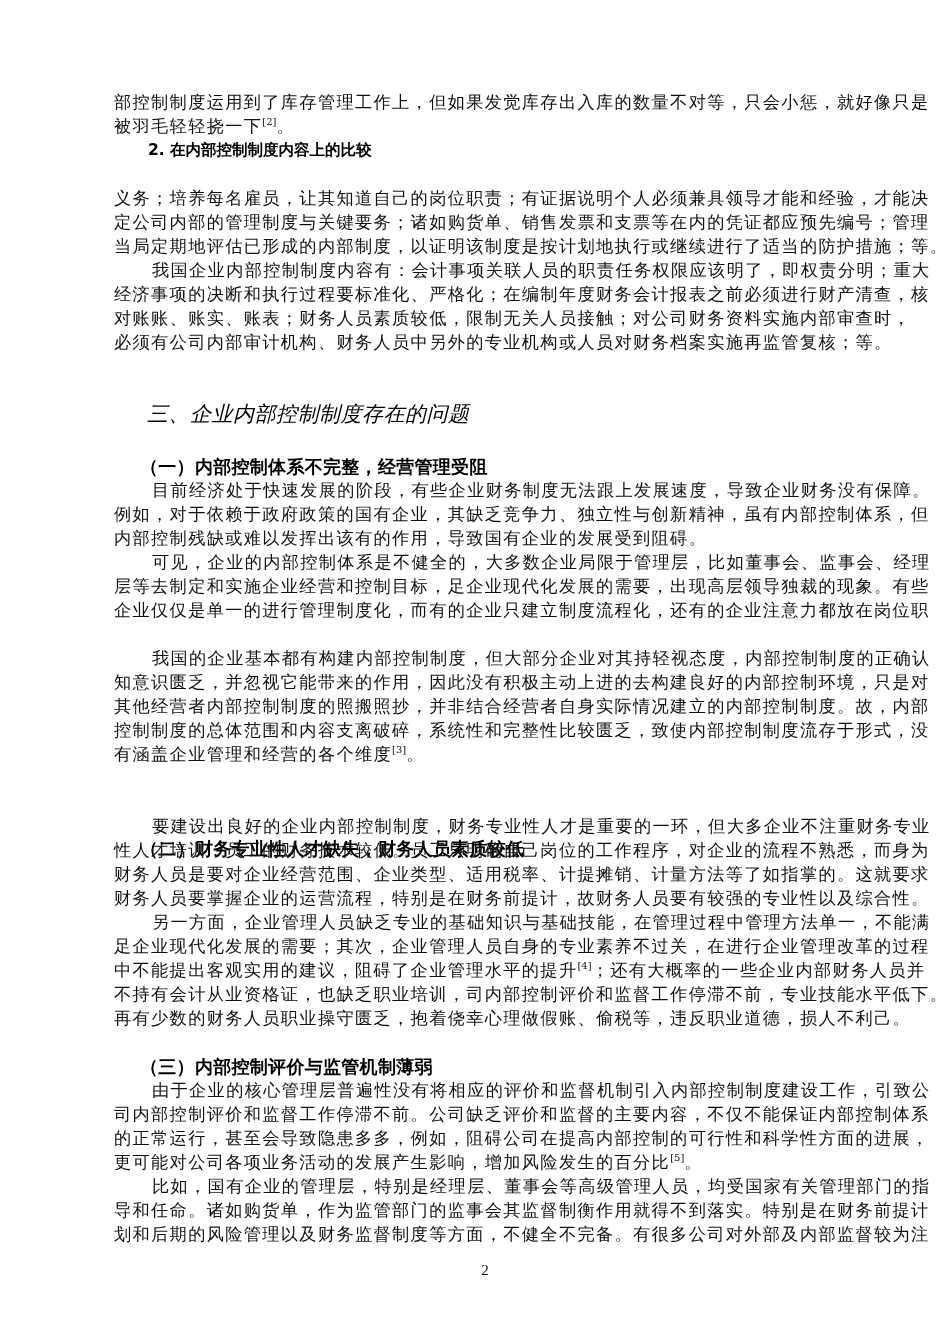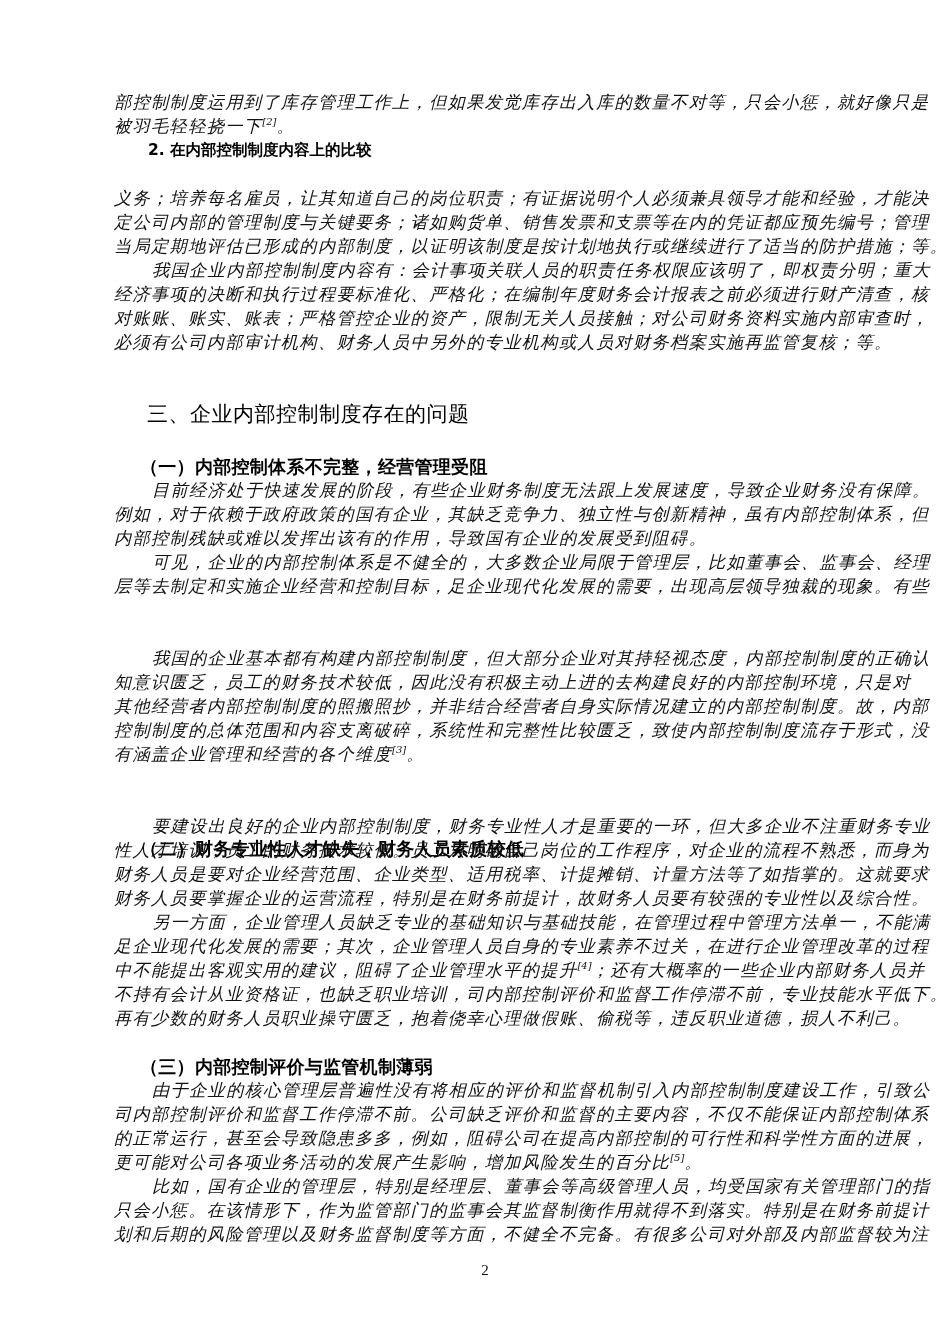--- a/index.html
+++ b/index.html
@@ -1,25 +1,25 @@
 <!DOCTYPE html>
 <html><head>
   <meta charset="utf-8">
   <style>
     html, body { margin: 0; padding: 0; background: #ffffff; }
     body { width: 950px; height: 1344px; position: relative; overflow: hidden;
            font-family: "DejaVu Serif", "Liberation Serif", serif; color: #111; }
     .page { position: absolute; left: 0; top: 0; width: 950px; height: 1344px; background: #fff; }
     .line { position: absolute; left: 114px; width: 744px; height: 24px; line-height: 24px;
             font-size: 17.2px; white-space: nowrap; letter-spacing: 1.35px; overflow: visible;
-            text-align: justify; text-align-last: justify; font-style: italic; }
+            text-align: justify; text-align-last: justify; }
     .line.last { text-align-last: left; }
     .line.indent { left: 152px; width: 706px; }
     .h1 { position: absolute; left: 147px; font-family: "DejaVu Sans", "Liberation Sans", sans-serif;
-          font-size: 21px; line-height: 28px; letter-spacing: 0.5px; color: #000; white-space: nowrap; }
+          font-size: 21px; line-height: 28px; letter-spacing: 0.5px; color: #000; white-space: nowrap; font-style: italic; }
     .h2 { position: absolute; left: 140px; font-family: "DejaVu Sans", "Liberation Sans", sans-serif;
           font-size: 18px; line-height: 26px; font-weight: bold; letter-spacing: 0.3px; color: #000; white-space: nowrap; }
     .h3 { position: absolute; left: 148px; font-family: "DejaVu Sans", "Liberation Sans", sans-serif;
           font-size: 15.5px; line-height: 24px; font-weight: bold; color: #000; white-space: nowrap; }
     sup.ref { font-size: 10px; vertical-align: top; position: relative; top: -4px; letter-spacing: 0; }
     .pagenum { position: absolute; left: 475px; top: 1260px; width: 20px; text-align: center;
                font-family: "Liberation Serif", serif; font-size: 15px; line-height: 20px; }
   </style>
 </head>
 <body>
@@ -30,35 +30,36 @@
   <div class="line last" style="top:114px"><span>被羽毛轻轻挠一下</span><sup class="ref">[2]</sup><span>。</span></div>
 
   <div class="h3" style="top:138px">2. 在内部控制制度内容上的比较</div>
 
   <div class="line" style="top:186px">义务；培养每名雇员，让其知道自己的岗位职责；有证据说明个人必须兼具领导才能和经验，才能决</div>
   <div class="line" style="top:210px">定公司内部的管理制度与关键要务；诸如购货单、销售发票和支票等在内的凭证都应预先编号；管理</div>
   <div class="line" style="top:234px">当局定期地评估已形成的内部制度，以证明该制度是按计划地执行或继续进行了适当的防护措施；等。</div>
 
   <div class="line indent" style="top:258px">我国企业内部控制制度内容有：会计事项关联人员的职责任务权限应该明了，即权责分明；重大</div>
   <div class="line" style="top:282px">经济事项的决断和执行过程要标准化、严格化；在编制年度财务会计报表之前必须进行财产清查，核</div>
-  <div class="line" style="top:306px">对账账、账实、账表；严格管控企业的资产，限制无关人员接触；对公司财务资料实施内部审查时，</div>
+  <div class="line" style="top:306px">对账账、账实、账表；财务人员素质较低，限制无关人员接触；对公司财务资料实施内部审查时，</div>
   <div class="line last" style="top:330px">必须有公司内部审计机构、财务人员中另外的专业机构或人员对财务档案实施再监管复核；等。</div>
 
   <div class="h1" style="top:400px">三、企业内部控制制度存在的问题</div>
 
   <div class="h2" style="top:454px">（一）内部控制体系不完整，经营管理受阻</div>
   <div class="line indent" style="top:478px">目前经济处于快速发展的阶段，有些企业财务制度无法跟上发展速度，导致企业财务没有保障。</div>
   <div class="line" style="top:502px">例如，对于依赖于政府政策的国有企业，其缺乏竞争力、独立性与创新精神，虽有内部控制体系，但</div>
   <div class="line last" style="top:526px">内部控制残缺或难以发挥出该有的作用，导致国有企业的发展受到阻碍。</div>
 
   <div class="line indent" style="top:550px">可见，企业的内部控制体系是不健全的，大多数企业局限于管理层，比如董事会、监事会、经理</div>
   <div class="line" style="top:574px">层等去制定和实施企业经营和控制目标，足企业现代化发展的需要，出现高层领导独裁的现象。有些</div>
+  <div class="line" style="top:598px">企业仅仅是单一的进行管理制度化，而有的企业只建立制度流程化，还有的企业注意力都放在岗位职</div>
 
   <div class="line indent" style="top:646px">我国的企业基本都有构建内部控制制度，但大部分企业对其持轻视态度，内部控制制度的正确认</div>
-  <div class="line" style="top:670px">知意识匮乏，员工的财务技术较低，因此没有积极主动上进的去构建良好的内部控制环境，只是对</div>
+  <div class="line" style="top:670px">知意识匮乏，并忽视它能带来的作用，因此没有积极主动上进的去构建良好的内部控制环境，只是对</div>
   <div class="line" style="top:694px">其他经营者内部控制制度的照搬照抄，并非结合经营者自身实际情况建立的内部控制制度。故，内部</div>
   <div class="line" style="top:718px">控制制度的总体范围和内容支离破碎，系统性和完整性比较匮乏，致使内部控制制度流存于形式，没</div>
   <div class="line last" style="top:742px"><span>有涵盖企业管理和经营的各个维度</span><sup class="ref">[3]</sup><span>。</span></div>
 
   <div class="h2" style="top:836px">（二）财务专业性人才缺失，财务人员素质较低</div>
   <div class="line indent" style="top:814px">要建设出良好的企业内部控制制度，财务专业性人才是重要的一环，但大多企业不注重财务专业</div>
   <div class="line" style="top:838px">性人才培训，员工的财务技术较低。员工只明确自己岗位的工作程序，对企业的流程不熟悉，而身为</div>
   <div class="line" style="top:862px">财务人员是要对企业经营范围、企业类型、适用税率、计提摊销、计量方法等了如指掌的。这就要求</div>
   <div class="line last" style="top:886px">财务人员要掌握企业的运营流程，特别是在财务前提计，故财务人员要有较强的专业性以及综合性。</div>
 
@@ -68,17 +69,17 @@
   <div class="line" style="top:982px">不持有会计从业资格证，也缺乏职业培训，司内部控制评价和监督工作停滞不前，专业技能水平低下。</div>
   <div class="line last" style="top:1006px">再有少数的财务人员职业操守匮乏，抱着侥幸心理做假账、偷税等，违反职业道德，损人不利己。</div>
 
   <div class="h2" style="top:1054px">（三）内部控制评价与监管机制薄弱</div>
   <div class="line indent" style="top:1078px">由于企业的核心管理层普遍性没有将相应的评价和监督机制引入内部控制制度建设工作，引致公</div>
   <div class="line" style="top:1102px">司内部控制评价和监督工作停滞不前。公司缺乏评价和监督的主要内容，不仅不能保证内部控制体系</div>
   <div class="line" style="top:1126px">的正常运行，甚至会导致隐患多多，例如，阻碍公司在提高内部控制的可行性和科学性方面的进展，</div>
   <div class="line last" style="top:1150px"><span>更可能对公司各项业务活动的发展产生影响，增加风险发生的百分比</span><sup class="ref">[5]</sup><span>。</span></div>
 
   <div class="line indent" style="top:1174px">比如，国有企业的管理层，特别是经理层、董事会等高级管理人员，均受国家有关管理部门的指</div>
-  <div class="line" style="top:1198px">只会小惩。在该情形下，作为监管部门的监事会其监督制衡作用就得不到落实。特别是在财务前提计</div>
+  <div class="line" style="top:1198px">导和任命。诸如购货单，作为监管部门的监事会其监督制衡作用就得不到落实。特别是在财务前提计</div>
   <div class="line" style="top:1222px">划和后期的风险管理以及财务监督制度等方面，不健全不完备。有很多公司对外部及内部监督较为注</div>
 
   <div class="pagenum">2</div>
 </div>
 
 </body></html>

